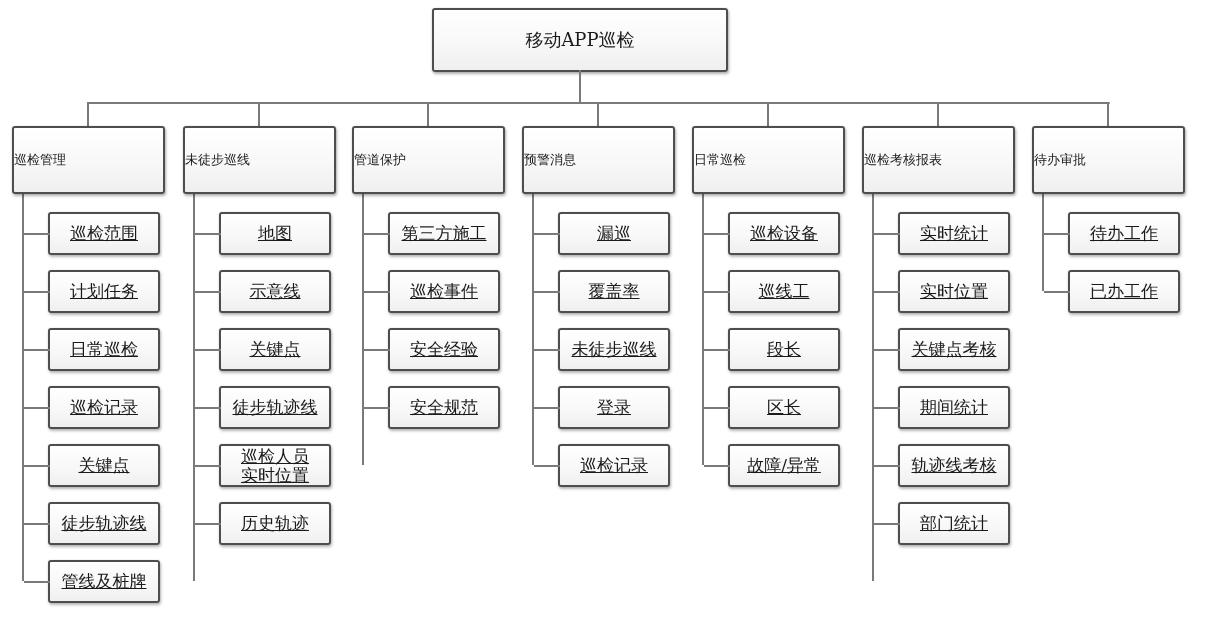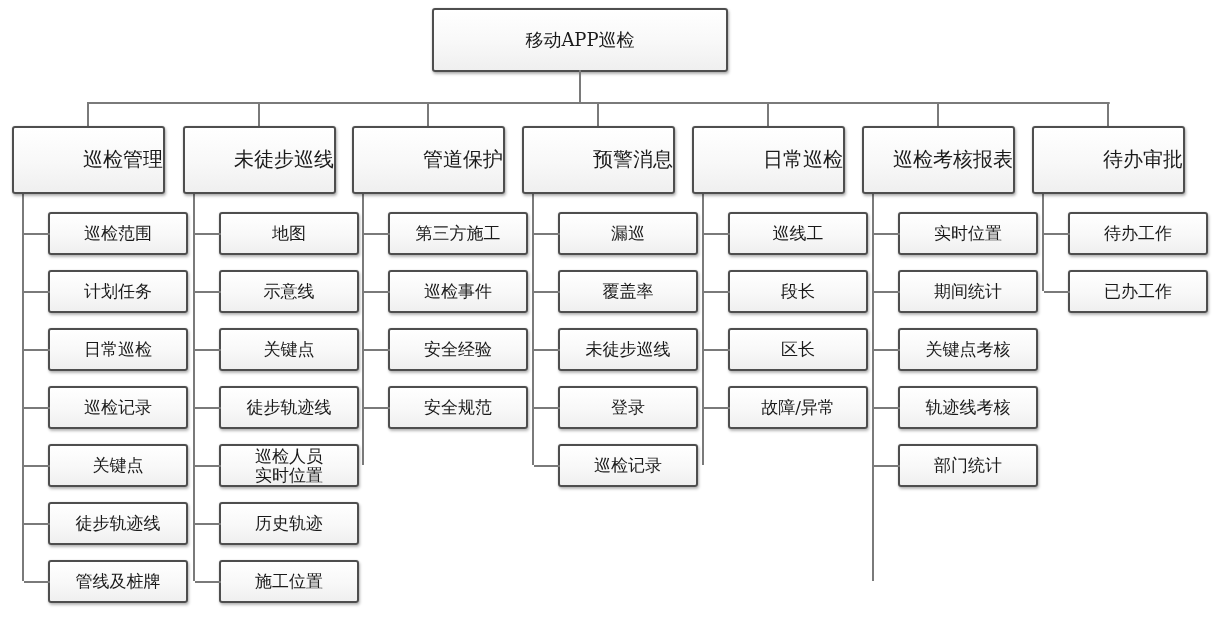--- a/index.html
+++ b/index.html
@@ -19,31 +19,32 @@
     box-shadow:1px 2px 3px rgba(0,0,0,0.30),0 0 2px rgba(0,0,0,0.12);
     display:flex;align-items:center;justify-content:center;
     font-size:18px;
   }
   .col{position:absolute;top:126px;width:160px;}
   .pbox{
     position:absolute;left:0;top:0;width:153px;height:68px;
     box-sizing:border-box;border:2px solid #4e4e4e;border-radius:3px;
     background:linear-gradient(180deg,#ffffff 0%,#f8f8f8 55%,#efefef 100%);
     box-shadow:1px 2px 3px rgba(0,0,0,0.30),0 0 2px rgba(0,0,0,0.12);
-    display:flex;align-items:center;justify-content:flex-end;
-    font-size:20px;
+    display:flex;align-items:center;justify-content:flex-start;
+    font-size:13px;
   }
   .kids{position:absolute;left:36px;top:86px;}
   .child{
-    position:relative;width:140px;height:43px;margin-bottom:15px;
+    position:relative;width:112px;height:43px;margin-bottom:15px;
     box-sizing:border-box;border:2px solid #4e4e4e;border-radius:3px;
     background:linear-gradient(180deg,#ffffff 0%,#f8f8f8 55%,#efefef 100%);
     box-shadow:1px 2px 3px rgba(0,0,0,0.28),0 0 2px rgba(0,0,0,0.12);
     display:flex;align-items:center;justify-content:center;
     font-size:17px;
+    text-decoration:underline;
   }
   .lbl{white-space:pre-line;text-align:center;line-height:1.08;}
   
   .bus{position:absolute;left:88px;top:102px;width:1022px;height:2px;background:#7a7a7a;border-radius:2px;}
   .root-stub{position:absolute;left:579px;top:70px;width:2px;height:34px;background:#7a7a7a;}
   .tstub{position:absolute;left:75px;top:-24px;width:2px;height:24px;background:#7a7a7a;}
   .rail{position:absolute;left:10px;top:68px;width:2px;background:#7a7a7a;}
   .stub{position:absolute;left:-26px;top:50%;margin-top:-1px;width:26px;height:2px;background:#7a7a7a;}
 </style>
 </head>
@@ -120,24 +121,20 @@
         </div>
       <div class="child">
           <span class="stub"></span>
           <span class="lbl">巡检人员
 实时位置</span>
         </div>
       <div class="child">
           <span class="stub"></span>
           <span class="lbl">历史轨迹</span>
         </div>
-      <div class="child">
-          <span class="stub"></span>
-          <span class="lbl">施工位置</span>
-        </div>
     </div>
   </div>
 
   <div class="col" style="left:352px">
     <div class="tstub"></div>
     <div class="rail" style="height:271px"></div>
     <div class="pbox">
       <span class="lbl">管道保护</span>
     </div>
     <div class="kids">
@@ -192,20 +189,24 @@
 
   <div class="col" style="left:692px">
     <div class="tstub"></div>
     <div class="rail" style="height:271px"></div>
     <div class="pbox">
       <span class="lbl">日常巡检</span>
     </div>
     <div class="kids">
       <div class="child">
           <span class="stub"></span>
+          <span class="lbl">巡检设备</span>
+        </div>
+      <div class="child">
+          <span class="stub"></span>
           <span class="lbl">巡线工</span>
         </div>
       <div class="child">
           <span class="stub"></span>
           <span class="lbl">段长</span>
         </div>
       <div class="child">
           <span class="stub"></span>
           <span class="lbl">区长</span>
         </div>
@@ -218,32 +219,36 @@
 
   <div class="col" style="left:862px">
     <div class="tstub"></div>
     <div class="rail" style="height:387px"></div>
     <div class="pbox">
       <span class="lbl">巡检考核报表</span>
     </div>
     <div class="kids">
       <div class="child">
           <span class="stub"></span>
+          <span class="lbl">实时统计</span>
+        </div>
+      <div class="child">
+          <span class="stub"></span>
           <span class="lbl">实时位置</span>
         </div>
       <div class="child">
           <span class="stub"></span>
+          <span class="lbl">关键点考核</span>
+        </div>
+      <div class="child">
+          <span class="stub"></span>
           <span class="lbl">期间统计</span>
         </div>
       <div class="child">
           <span class="stub"></span>
-          <span class="lbl">关键点考核</span>
-        </div>
-      <div class="child">
-          <span class="stub"></span>
           <span class="lbl">轨迹线考核</span>
         </div>
       <div class="child">
           <span class="stub"></span>
           <span class="lbl">部门统计</span>
         </div>
     </div>
   </div>
 
   <div class="col" style="left:1032px">

